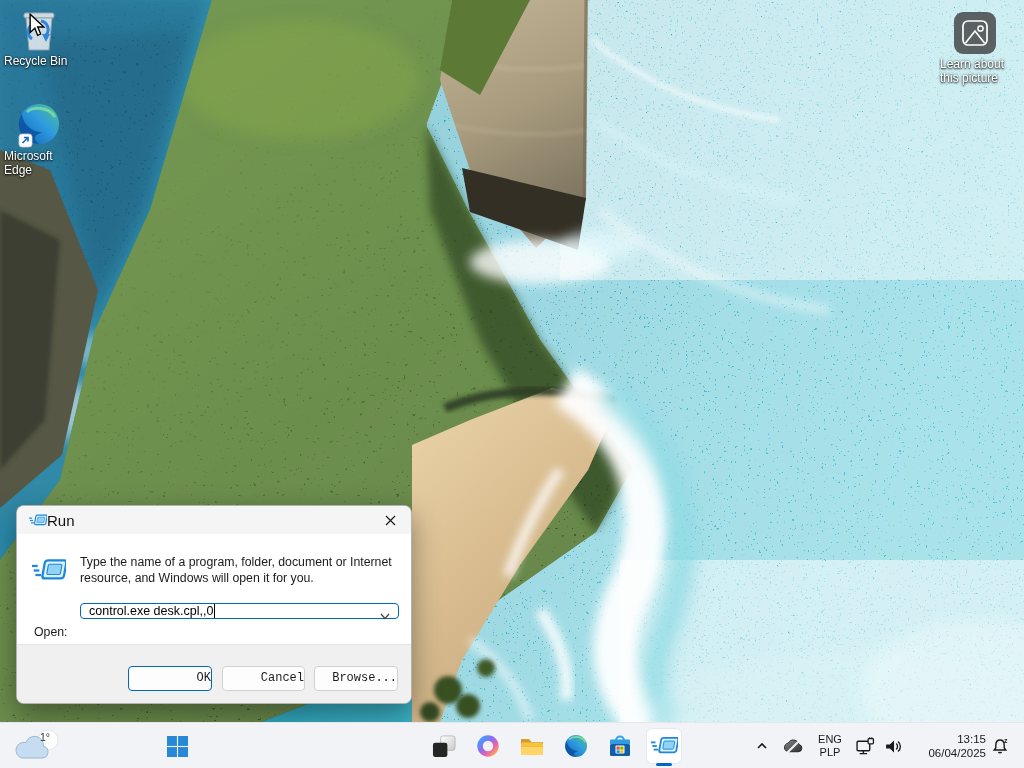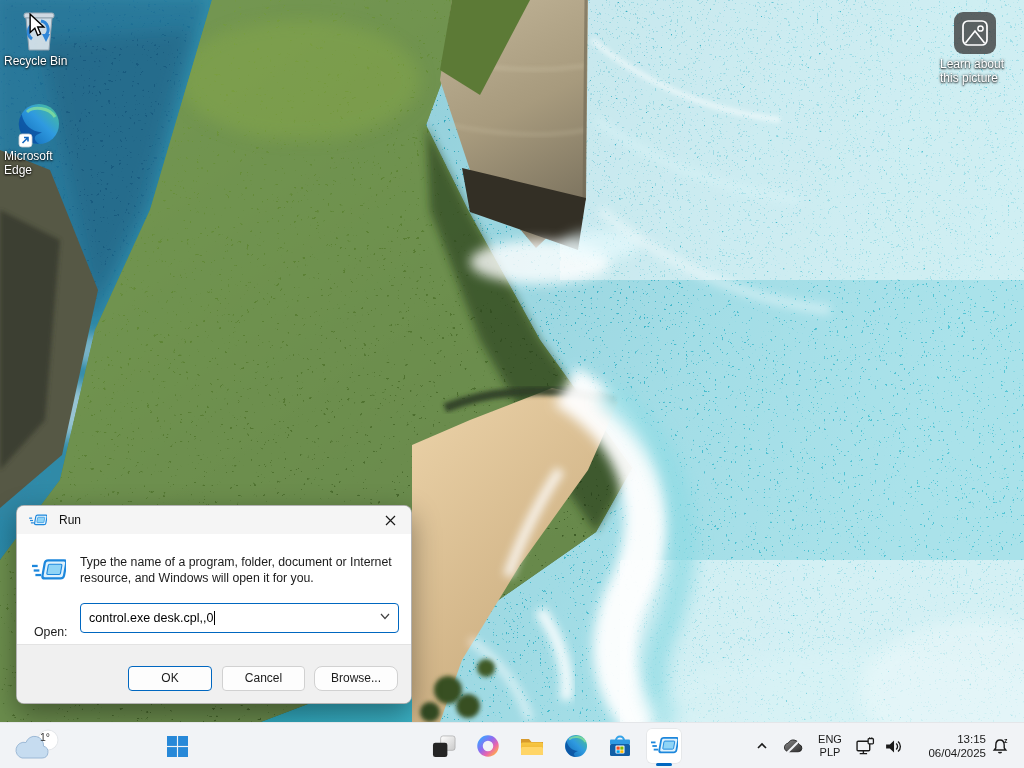--- a/index.html
+++ b/index.html
@@ -11,37 +11,37 @@
   .desk-icon { position:absolute; width:70px; text-align:left; cursor:default; }
   .desk-icon .glyph { display:block; margin:0 auto; }
   .desk-label { color:#fff; font-size:12px; line-height:14px; text-shadow:0 1px 2px rgba(0,0,0,.95), 0 0 3px rgba(0,0,0,.6); }
 
   
   #run-dialog { position:absolute; left:16px; top:505px; width:396px; height:199px;
     background:#fff; border:1px solid rgba(0,0,0,.30); border-radius:8px; overflow:hidden;
     box-shadow:0 10px 28px rgba(0,0,0,.38); }
   #run-titlebar { position:absolute; left:0; top:0; right:0; height:28px; background:#f5f5f5;
     display:flex; align-items:center; padding-left:12px; }
-  #run-title { font-size:12px; color:#111; margin-left:12px; }
+  #run-title { font-size:15px; color:#111; margin-left:0; }
   #run-close { position:absolute; right:0; top:0; width:42px; height:28px; display:flex; align-items:center; justify-content:center; }
   #run-body-icon { position:absolute; left:15px; top:52px; }
   #run-message { position:absolute; left:63px; top:48px; width:316px; font-size:12.3px; line-height:16px; color:#1b1b1b; }
   #open-label { position:absolute; left:17px; top:119px; font-size:12.3px; color:#1b1b1b; }
-  #open-input { position:absolute; left:63px; top:97px; width:319px; height:30px;
+  #open-input { position:absolute; left:63px; top:97px; width:319px; height:16px;
     background:#fff; border:1.5px solid #0067c0; border-radius:4px; display:flex; align-items:center;
     padding:0 22px 0 8px; font-size:12.5px; color:#000; }
   .caret { display:inline-block; width:1px; height:14px; background:#000; margin-left:1px; }
   #combo-chevron { position:absolute; right:8px; top:9px; }
   #run-footer { position:absolute; left:0; bottom:0; right:0; height:59px; background:#f0f0f0; border-top:1px solid #e3e3e3; }
   .dlg-btn { position:absolute; top:160px; height:25px; width:84px; background:#fdfdfd;
     border:1px solid #d1d1d1; border-radius:4px; font-size:12px; color:#1b1b1b;
-    font-family:Liberation Sans, sans-serif; text-align:center; line-height:22px; }
+    font-family:Liberation Mono, monospace; text-align:right; line-height:22px; }
   #btn-ok { left:111px; border:1.6px solid #0067c0; }
   #btn-cancel { left:205px; width:83px; }
-  #btn-browse { left:297px;border-radius:8px; }
+  #btn-browse { left:297px; }
 
   
   #taskbar { position:absolute; left:0; bottom:0; width:1024px; height:46px; background:#f1f3f6;
     border-top:1px solid rgba(0,0,0,.05); }
   .tb-abs { position:absolute; display:flex; align-items:center; justify-content:center; }
   #tb-weather { left:10px; top:4px; width:56px; height:38px; }
   #tb-start { left:159px; top:5px; width:36px; height:36px; border-radius:6px; }
   #tb-search { left:201px; top:7px; width:206px; height:32px; background:#fff; border:1px solid #e2e5e9;
     border-radius:16px; box-shadow:0 1px 2px rgba(0,0,0,.06); justify-content:flex-start; padding-left:13px; }
   #tb-search-text { font-size:13px; color:#565656; margin-left:10px; }

